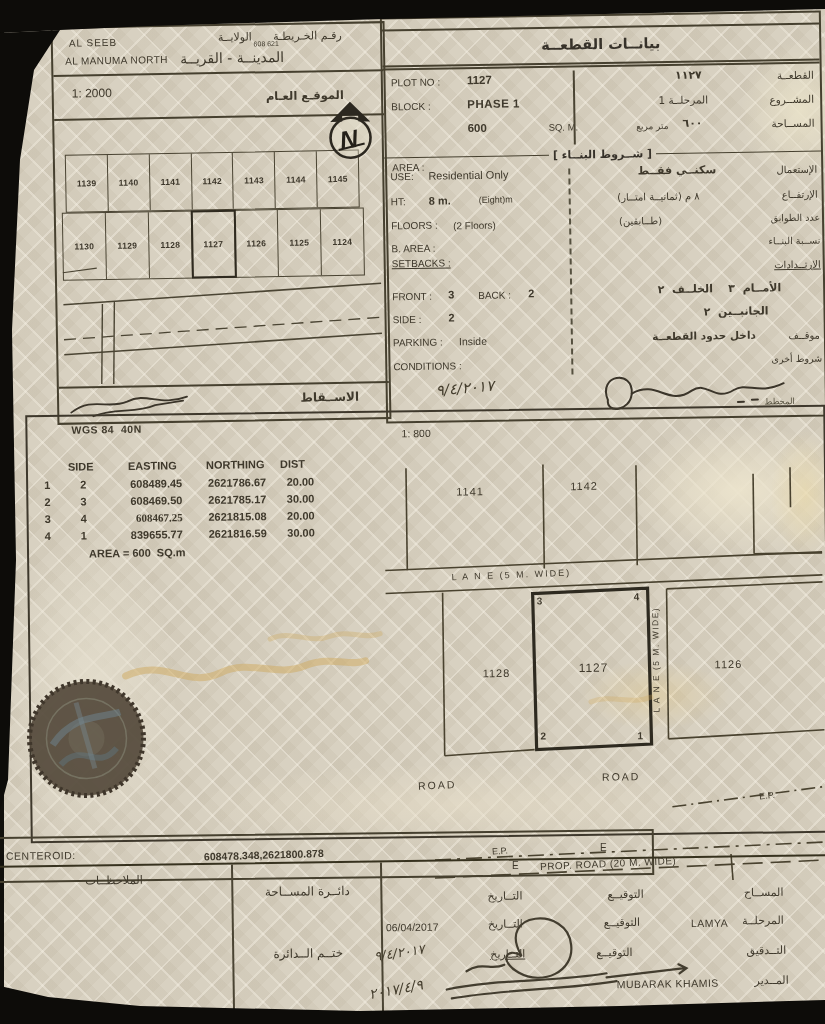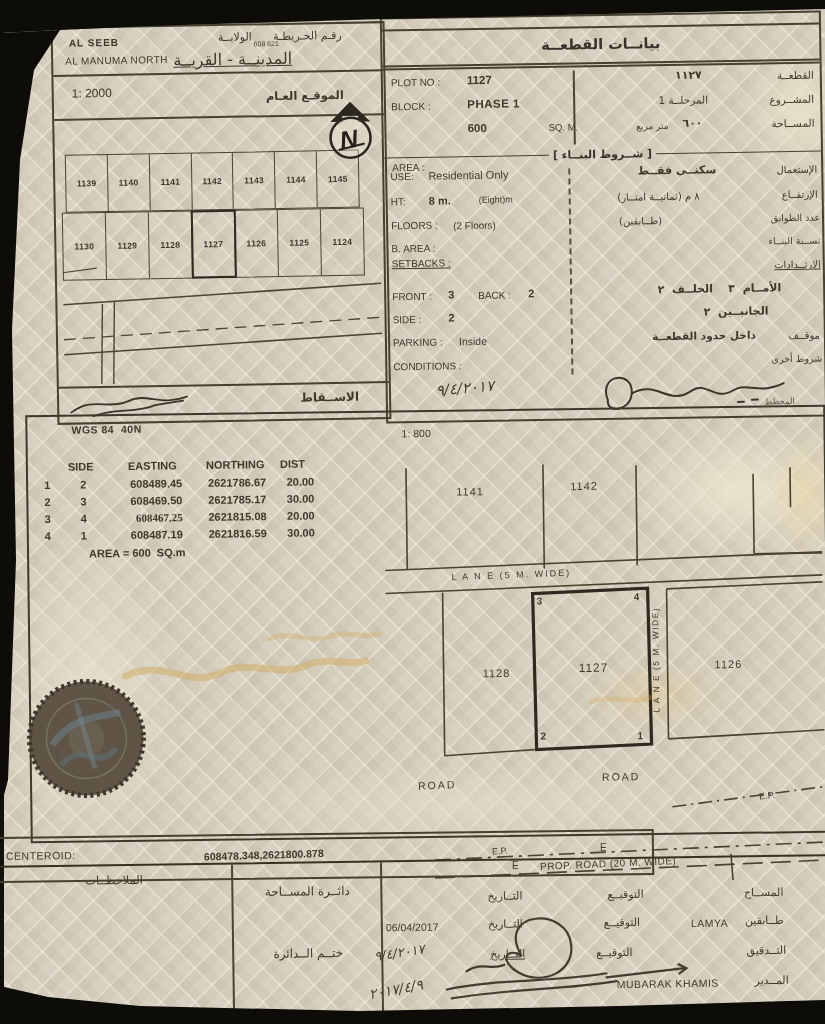--- a/index.html
+++ b/index.html
@@ -35,26 +35,26 @@
 
   <div class="stain" style="left:740px;top:40px;width:120px;height:140px;background:radial-gradient(ellipse,rgba(233,226,201,.9),rgba(233,226,201,0) 70%);"></div>
   <div class="stain" style="left:630px;top:425px;width:220px;height:130px;background:radial-gradient(ellipse,rgba(236,228,205,.95),rgba(236,228,205,0) 72%);"></div>
   <div class="stain" style="left:770px;top:430px;width:70px;height:130px;background:radial-gradient(ellipse,rgba(234,217,168,.6),rgba(234,217,168,0) 70%);"></div>
   <div class="stain" style="left:5px;top:540px;width:170px;height:310px;background:radial-gradient(ellipse,rgba(230,224,207,.85),rgba(230,224,207,0) 75%);"></div>
   <div class="stain" style="left:200px;top:765px;width:520px;height:80px;background:radial-gradient(ellipse,rgba(231,222,201,.6),rgba(231,222,201,0) 75%);"></div>
   <div class="stain" style="left:580px;top:660px;width:150px;height:70px;background:radial-gradient(ellipse,rgba(228,200,130,.35),rgba(228,200,130,0) 70%);"></div>
 
   <div class="box" style="left:54px;top:24px;width:330px;height:394px;border:2.2px solid #46402f;transform:rotate(-1deg);">
     <div class="box" style="left:0;top:0;right:0;height:46px;border-bottom:2px solid #46402f;">
-      <span class="t" style="left:16px;top:9px;font-size:10px;letter-spacing:1px;font-weight:bold;">AL SEEB</span>
+      <span class="t" style="left:16px;top:9px;font-size:10px;letter-spacing:1px;">AL SEEB</span>
       <span class="t" style="left:12px;top:27px;font-size:10px;letter-spacing:.4px;">AL MANUMA NORTH</span>
       <span class="t ar" style="right:41px;top:6px;font-size:11px;">رقـم الخـريطـة</span>
       <span class="t" style="right:104px;top:15px;font-size:7px;">608 621</span>
       <span class="t ar" style="right:131px;top:6px;font-size:11px;">الولايــة</span>
-      <span class="t ar" style="right:91px;top:25px;font-size:16px;text-decoration:underline;">المدينــة - القريــة</span>
+      <span class="t ar" style="right:99px;top:25px;font-size:14px;">المدينــة - القريــة</span>
     </div>
     <div class="box" style="left:0;top:46px;right:0;height:44px;border-bottom:2px solid #46402f;">
       <span class="t" style="left:18px;top:13px;font-size:12px;">1: 2000</span>
       <span class="t ar" style="right:40px;top:19px;font-size:11.5px;font-weight:bold;">الموقـع العـام</span>
     </div>
 
     <div class="prow" style="left:10px;top:126px;width:292px;height:56px;">
       <div class="pc">1139</div>
       <div class="pc">1140</div>
       <div class="pc">1141</div>
@@ -207,21 +207,21 @@
     <span class="t b" style="left:246px;top:79px;width:40px;text-align:right;font-size:11px;">30.00</span>
 
     <span class="t b" style="left:16px;top:96px;font-size:11px;">3</span>
     <span class="t b" style="left:52px;top:96px;font-size:11px;">4</span>
     <span class="t b" style="left:88px;top:96px;width:66px;text-align:right;font-size:11px;font-family:Liberation Serif, serif;">608467.25</span>
     <span class="t b" style="left:162px;top:96px;width:76px;text-align:right;font-size:11px;">2621815.08</span>
     <span class="t b" style="left:246px;top:96px;width:40px;text-align:right;font-size:11px;">20.00</span>
 
     <span class="t b" style="left:16px;top:113px;font-size:11px;">4</span>
     <span class="t b" style="left:52px;top:113px;font-size:11px;">1</span>
-    <span class="t b" style="left:88px;top:113px;width:66px;text-align:right;font-size:11px;">608487.19</span>
+    <span class="t b" style="left:88px;top:113px;width:66px;text-align:right;font-size:11px;">839655.77</span>
     <span class="t b" style="left:162px;top:113px;width:76px;text-align:right;font-size:11px;">2621816.59</span>
     <span class="t b" style="left:246px;top:113px;width:40px;text-align:right;font-size:11px;">30.00</span>
 
     <span class="t b" style="left:60px;top:131px;font-size:11px;">AREA = 600  SQ.m</span>
 
     <svg style="left:0;top:0;width:796px;height:424px;" viewBox="0 0 796 424">
       <g stroke="#49422f" stroke-width="1.6" fill="none">
         <path d="M378 56 V158"></path>
           <path d="M515 54 V158"></path>
           <path d="M608 56 V156"></path>
@@ -298,21 +298,21 @@
     <span class="t ar" style="left:246px;top:84px;width:132px;text-align:center;font-size:12px;">ختــم الــدائرة</span>
 
     <span class="t ar" style="left:492px;top:30px;font-size:11px;">التــاريخ</span>
     <span class="t ar" style="left:612px;top:30px;font-size:11px;">التوقيــع</span>
     <span class="t ar" style="right:44px;top:30px;font-size:11px;">المســاح</span>
 
     <span class="t" style="left:390px;top:60px;font-size:10.5px;">06/04/2017</span>
     <span class="t ar" style="left:492px;top:58px;font-size:11px;">التــاريخ</span>
     <span class="t ar" style="left:608px;top:58px;font-size:11px;">التوقيــع</span>
     <span class="t" style="left:695px;top:60px;font-size:10.5px;letter-spacing:.5px;">LAMYA</span>
-    <span class="t ar" style="right:44px;top:58px;font-size:11px;">طــابقين</span>
+    <span class="t ar" style="right:44px;top:58px;font-size:11px;">المرحلــة</span>
 
     <span class="t ar hand" style="left:378px;top:84px;font-size:13px;transform:rotate(-8deg);">٩/٤/٢٠١٧</span>
     <span class="t ar u" style="left:494px;top:88px;font-size:11px;">التــاريخ</span>
     <span class="t ar" style="left:600px;top:88px;font-size:11px;">التوقيــع</span>
     <span class="t ar" style="right:42px;top:88px;font-size:11px;">التــدقيق</span>
 
     <span class="t ar hand" style="left:372px;top:120px;font-size:14px;transform:rotate(-10deg);">٢٠١٧/٤/٩</span>
     <span class="t" style="left:620px;top:120px;font-size:10.5px;letter-spacing:.5px;">MUBARAK KHAMIS</span>
     <span class="t ar" style="right:40px;top:118px;font-size:11px;">المــدير</span>
 

